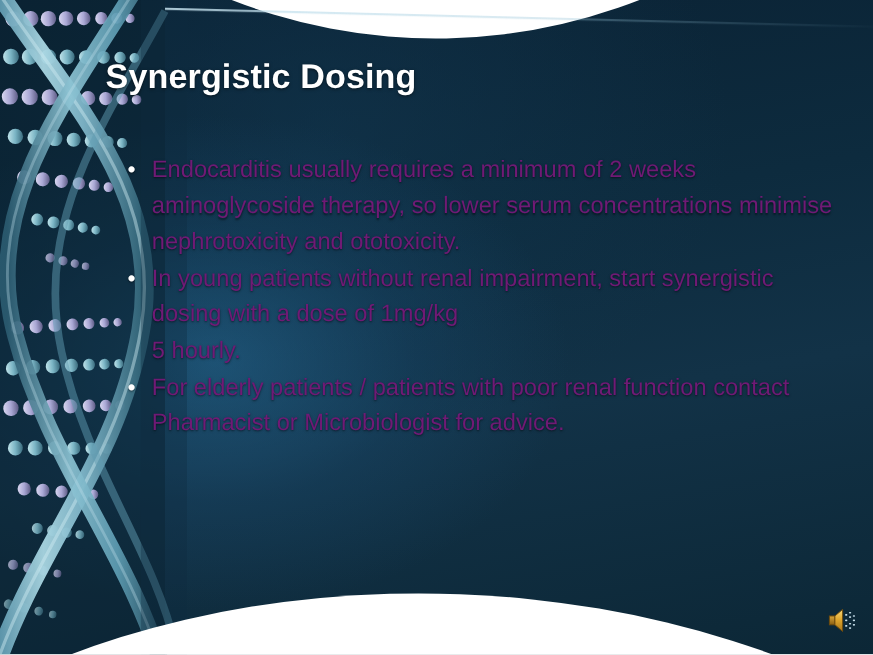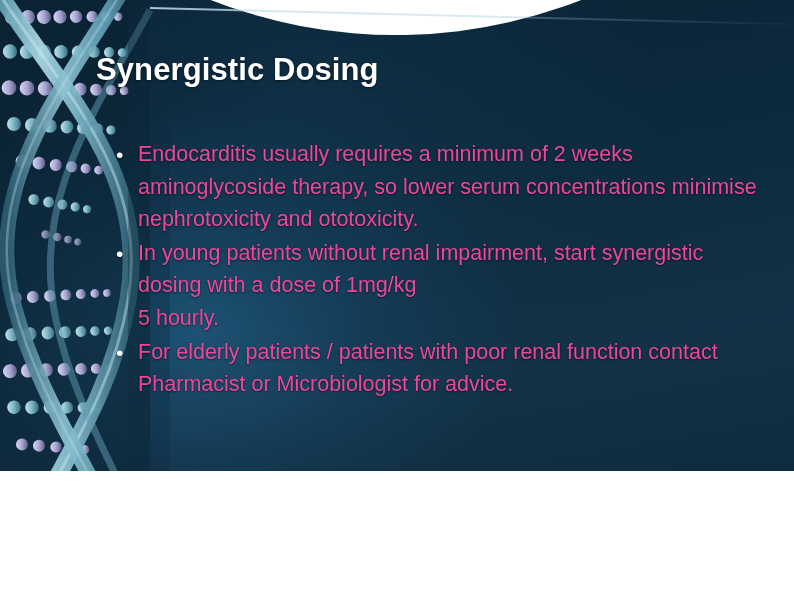--- a/index.html
+++ b/index.html
@@ -10,21 +10,21 @@
   body {
     width: 794px;
     height: 595px;
     overflow: hidden;
     font-family: "Liberation Sans", sans-serif;
   }
 
   #slide {
     position: relative;
     width: 794px;
-    height: 471px;
+    height: 595px;
     background: #ffffff;
     overflow: hidden;
   }
 
   
   #slide-bg {
     position: absolute;
     left: 0; top: 0;
     width: 794px;
     height: 595px;
@@ -124,21 +124,21 @@
     color: #ffffff;
     font-size: 21px;
     line-height: 33px;
     text-align: left;
     padding-left: 6px;
     box-sizing: border-box;
     text-shadow: 0 1px 2px rgba(0,0,0,0.5);
   }
   .bullet-text {
     flex: 1 1 auto;
-    color: #ec4899;
+    color: #701a75;
     font-size: 21.5px;
     line-height: 32.6px;
     text-shadow: 0 1px 2px rgba(0,0,0,0.55);
     white-space: pre-line;
   }
 
   
   #sound-icon {
     position: absolute;
     left: 752px;

